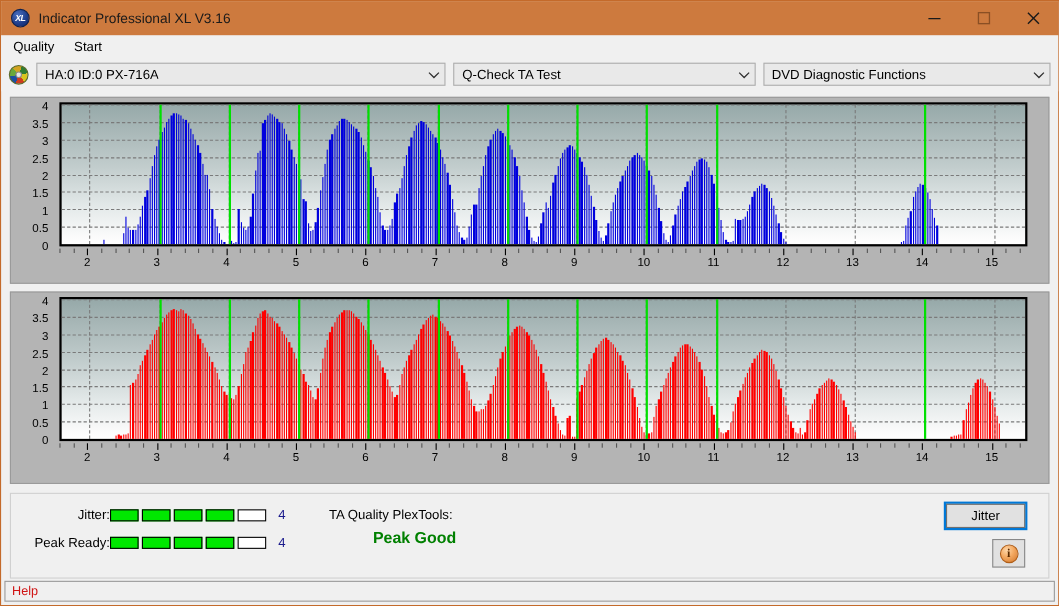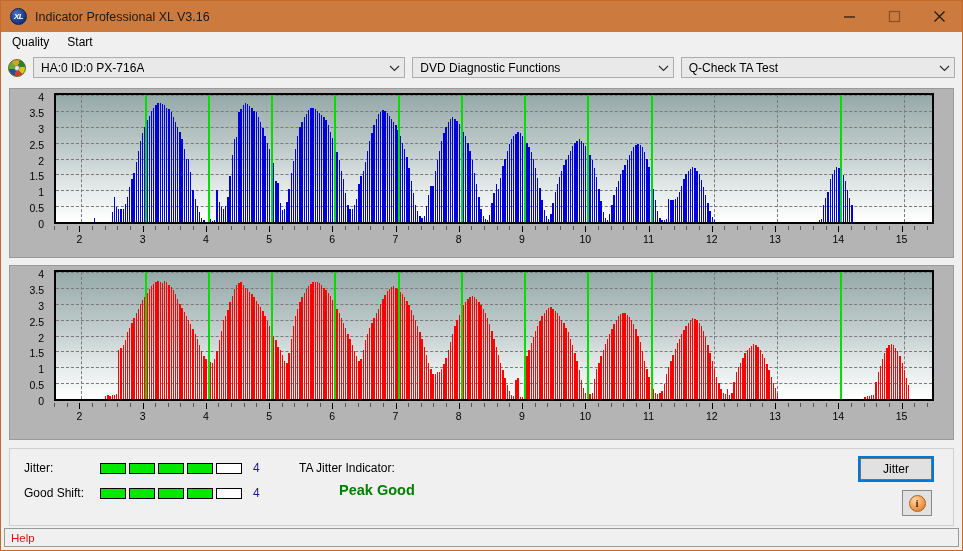--- a/index.html
+++ b/index.html
@@ -103,21 +103,21 @@
     font-size:10.5px;color:#000;
   }
   .xtick{position:absolute;top:0;width:0;height:4px;border-left:1px solid #555;}
   .xtickmaj{position:absolute;top:0;width:0;height:6px;border-left:1px solid #000;}
   .xlab{position:absolute;top:7px;transform:translateX(-50%);white-space:nowrap;}
   
   .bottom{
     flex:0 0 78px;position:relative;margin:4px 8px 0 8px;
     background:#f0f0f0;border:1px solid #d0d0d0;box-sizing:border-box;
   }
-  .meterrow{position:absolute;display:flex;align-items:center;font-size:12px;}
+  .meterrow{position:absolute;display:flex;align-items:center;font-size:12px;text-align:right;}
   .meterlabel{width:76px;color:#000;}
   .meter{display:flex;gap:3px;}
   .seg{width:26px;height:11px;border:1px solid #000;box-sizing:border-box;background:#fff;}
   .seg.on{background:#00e800;}
   .metervalue{margin-left:11px;color:#1a1a8c;font-size:12px;}
   .taq-label{position:absolute;left:289px;top:12px;font-size:12px;color:#000;}
   .taq-value{position:absolute;left:329px;top:33px;font-size:14.5px;font-weight:bold;color:#008000;}
   .startbtn{
     position:absolute;right:21px;top:9px;width:72px;height:22px;
     background:#e1e1e1;border:1px solid #707070;
@@ -181,30 +181,30 @@
   <div class="toolbar">
     <div class="disc-icon"></div>
     <div class="combo" id="combo-drive">
       <div class="cv">HA:0 ID:0  PX-716A</div>
       <div class="arrow">
         <svg width="11" height="8" viewBox="0 0 11 8">
             <polyline points="1,2 5.5,6.5 10,2" fill="none" stroke="#303030" stroke-width="1.2"></polyline>
           </svg>
       </div>
     </div>
-    <div class="combo" id="combo-function">
-      <div class="cv">DVD Diagnostic Functions</div>
+    <div class="combo" id="combo-test">
+      <div class="cv">Q-Check TA Test</div>
       <div class="arrow">
         <svg width="11" height="8" viewBox="0 0 11 8">
             <polyline points="1,2 5.5,6.5 10,2" fill="none" stroke="#303030" stroke-width="1.2"></polyline>
           </svg>
       </div>
     </div>
-    <div class="combo" id="combo-test">
-      <div class="cv">Q-Check TA Test</div>
+    <div class="combo" id="combo-function">
+      <div class="cv">DVD Diagnostic Functions</div>
       <div class="arrow">
         <svg width="11" height="8" viewBox="0 0 11 8">
             <polyline points="1,2 5.5,6.5 10,2" fill="none" stroke="#303030" stroke-width="1.2"></polyline>
           </svg>
       </div>
     </div>
   </div>
 
   <div class="chartstack">
     <div class="chart-panel">
@@ -1107,31 +1107,31 @@
       <div class="meter" id="jitter-meter">
           <div class="seg on"></div>
           <div class="seg on"></div>
           <div class="seg on"></div>
           <div class="seg on"></div>
           <div class="seg"></div>
         </div>
       <div class="metervalue">4</div>
     </div>
     <div class="meterrow" style="left:14px;top:37px;">
-      <div class="meterlabel">Good Shift:</div>
+      <div class="meterlabel">Peak Ready:</div>
       <div class="meter" id="peakshift-meter">
           <div class="seg on"></div>
           <div class="seg on"></div>
           <div class="seg on"></div>
           <div class="seg on"></div>
           <div class="seg"></div>
         </div>
       <div class="metervalue">4</div>
     </div>
-    <div class="taq-label">TA Jitter Indicator:</div>
+    <div class="taq-label">TA Quality PlexTools:</div>
     <div class="taq-value">Peak Good</div>
     <div class="startbtn">Jitter</div>
     <div class="infobtn">
       <div class="info-glyph">i</div>
     </div>
   </div>
 
   <div class="statusbar">
     <span>Help</span>
   </div>

